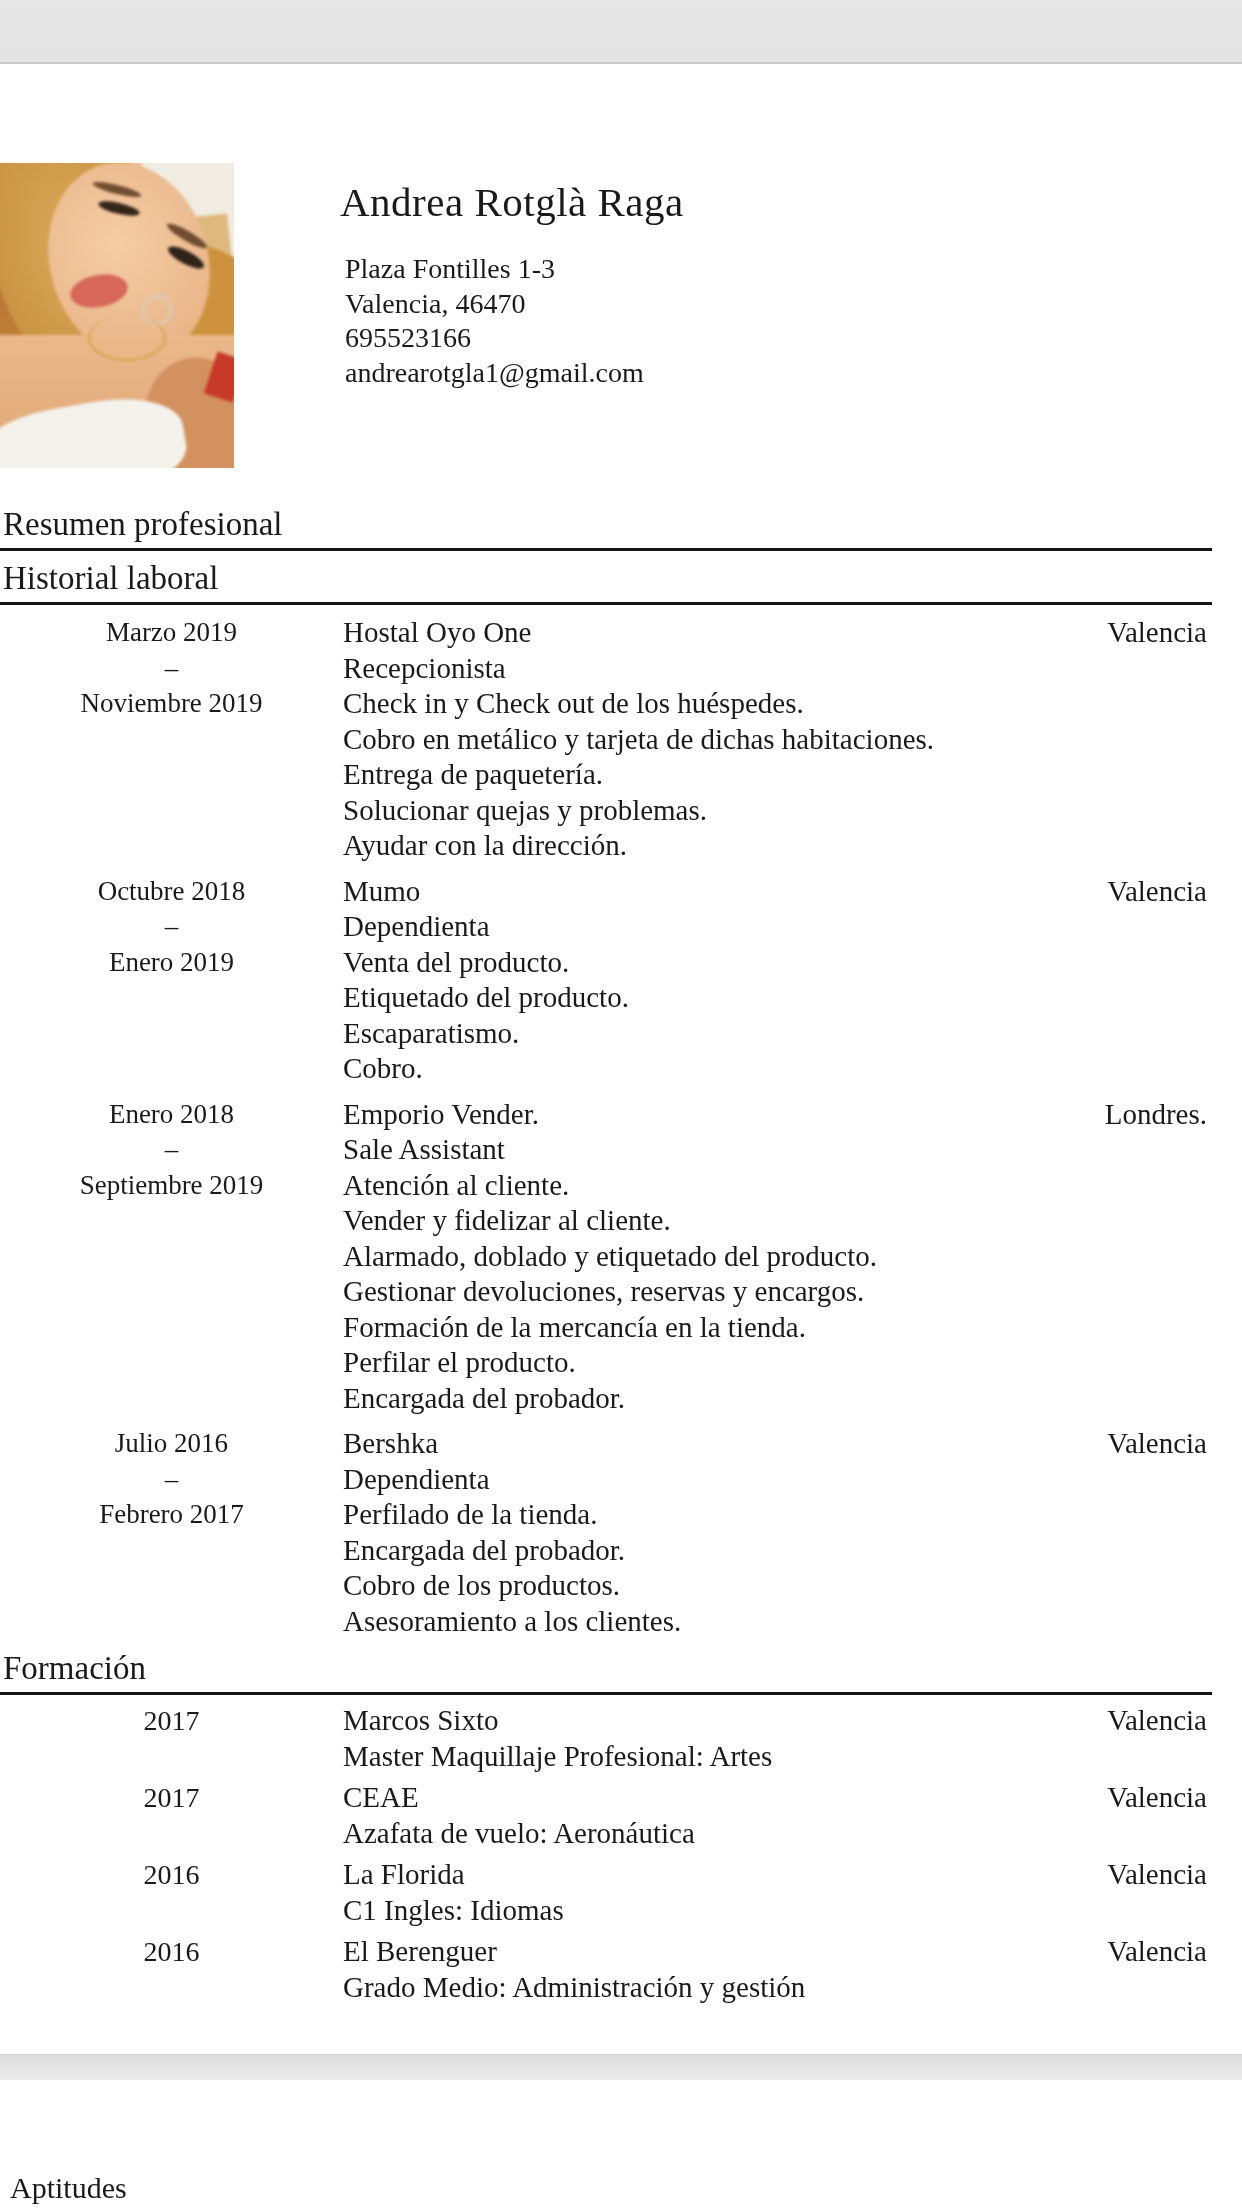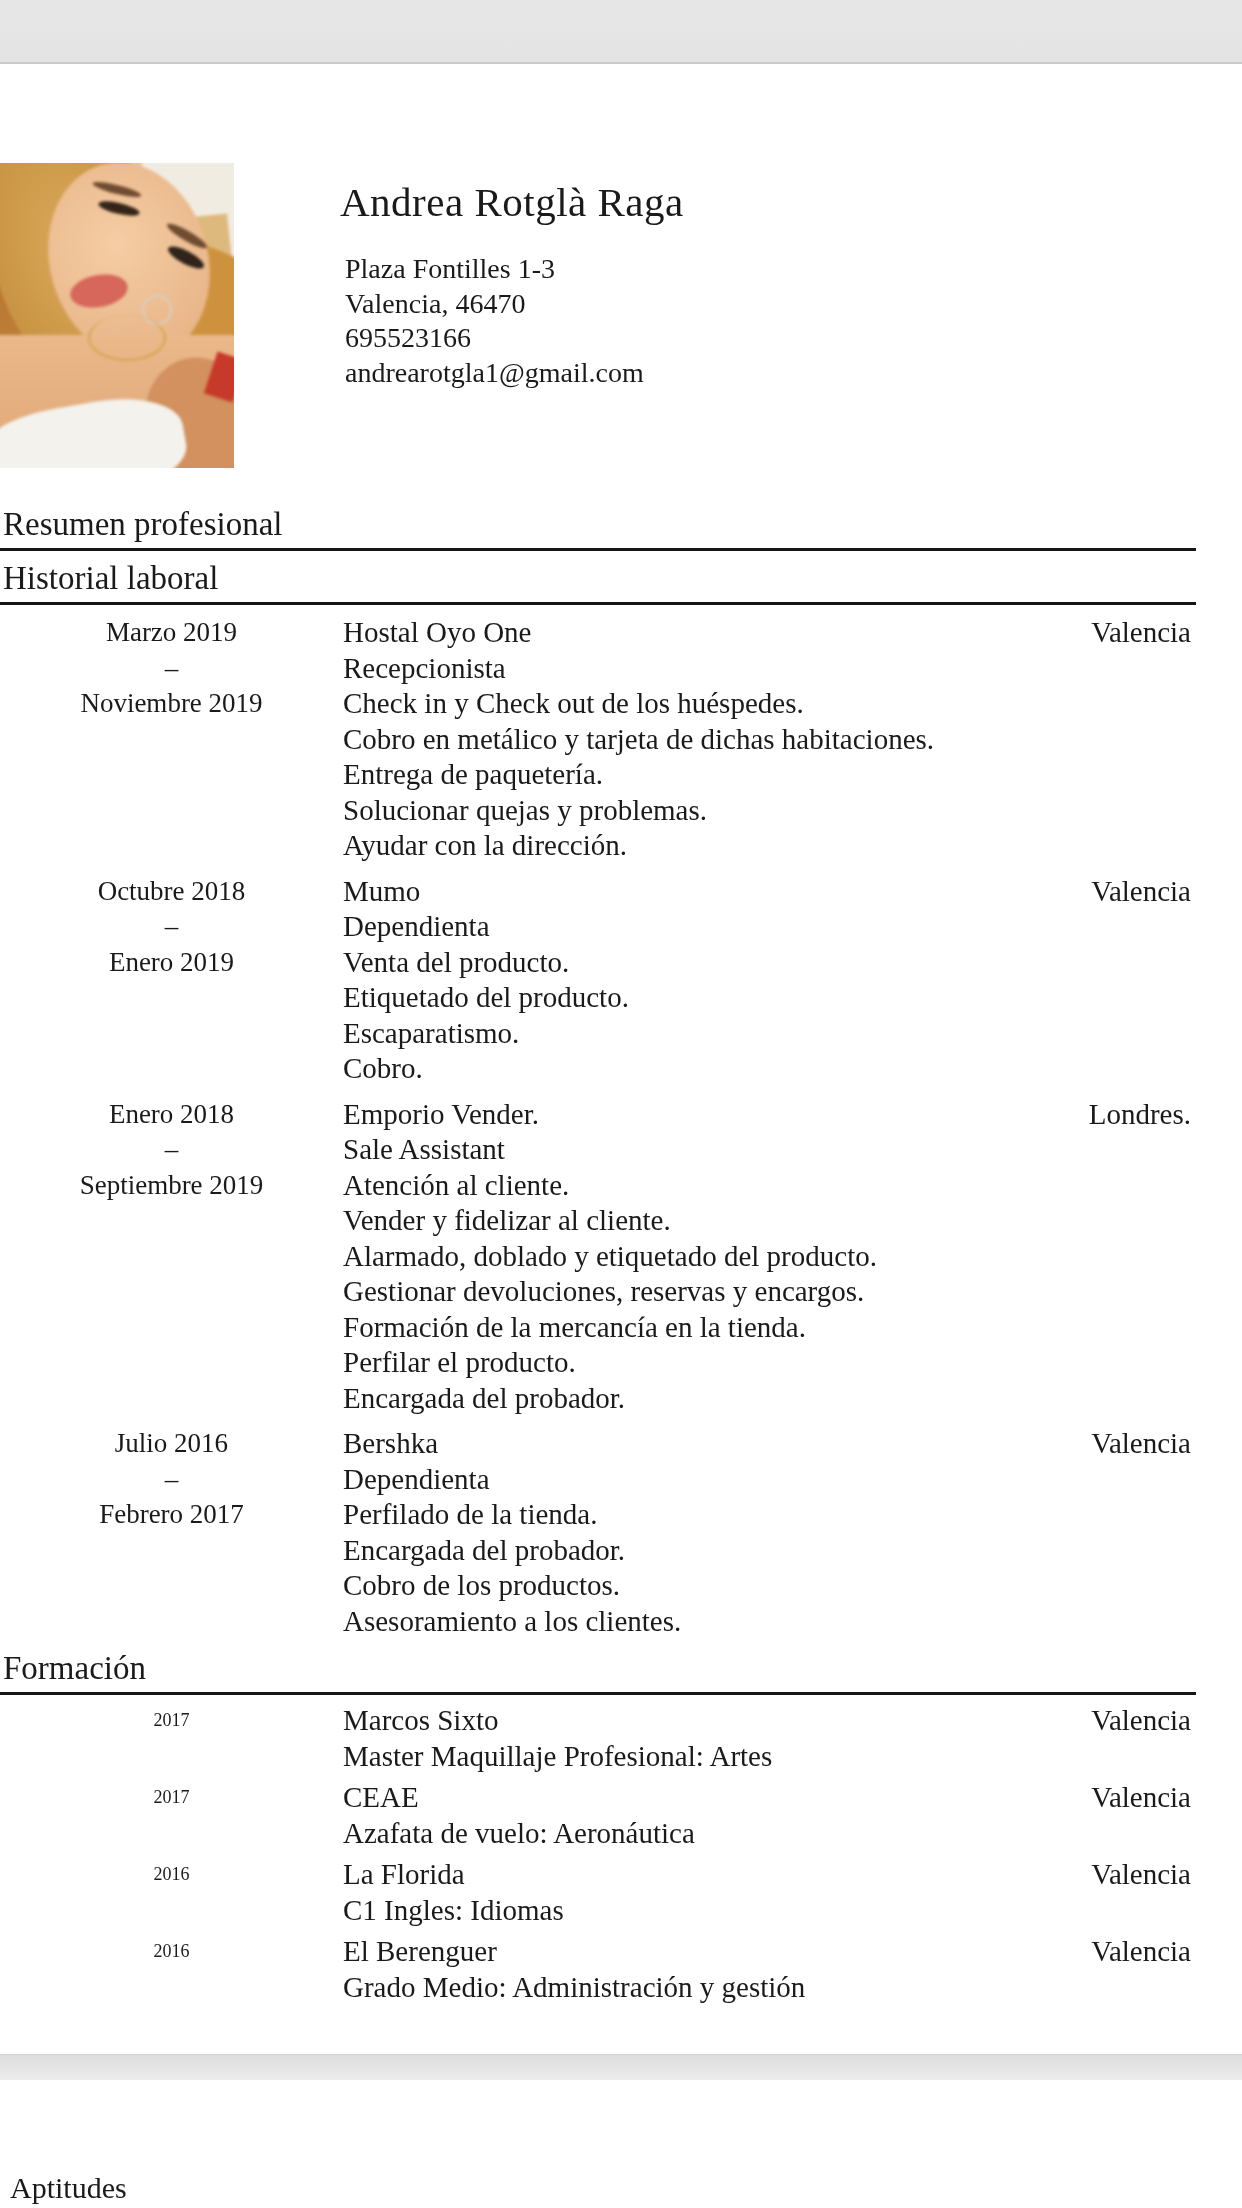--- a/index.html
+++ b/index.html
@@ -54,41 +54,41 @@
     font-size:41px;line-height:52px;letter-spacing:.5px;
   }
   .contact{
     position:absolute;left:345px;top:252px;
     font-size:28px;line-height:34.5px;
   }
   .contact div{white-space:nowrap;}
   
   .content{
     position:absolute;left:0;top:505px;width:1242px;
-    padding-right:46px;box-sizing:border-box;
+    padding-right:30px;box-sizing:border-box;
   }
   .sec-title{
     font-size:33px;line-height:38px;
     padding:0 0 5px 3px;margin:0;
     border-bottom:3px solid #161616;
     font-weight:normal;
   }
   .sec-title + .sec-title{margin-top:8px;}
   .jobs{margin-top:10px;}
   .job,.edu{
     display:grid;
     grid-template-columns:343px 1fr 220px;
     margin-bottom:10px;
   }
   .edu{margin-bottom:6px;}
   .col-dates{text-align:center;font-size:27px;line-height:35.5px;}
   .col-dates .sep{font-size:27px;}
   .col-main{font-size:29px;line-height:35.5px;}
   .col-city{text-align:right;font-size:29px;line-height:35.5px;padding-right:5px;}
-  .edu .col-dates{font-size:18px;}
+  .edu .col-dates{font-size:28px;}
   .edu-section-title{margin-top:6px;}
   .edus{margin-top:8px;}
   
   .skills-title{
     position:absolute;left:0;top:2162px;width:1212px;
     font-size:30px;line-height:38px;
     padding:0 0 5px 3px;margin:7px;
     border-bottom:3px solid #161616;
     box-sizing:content-box;
     font-weight:normal;

